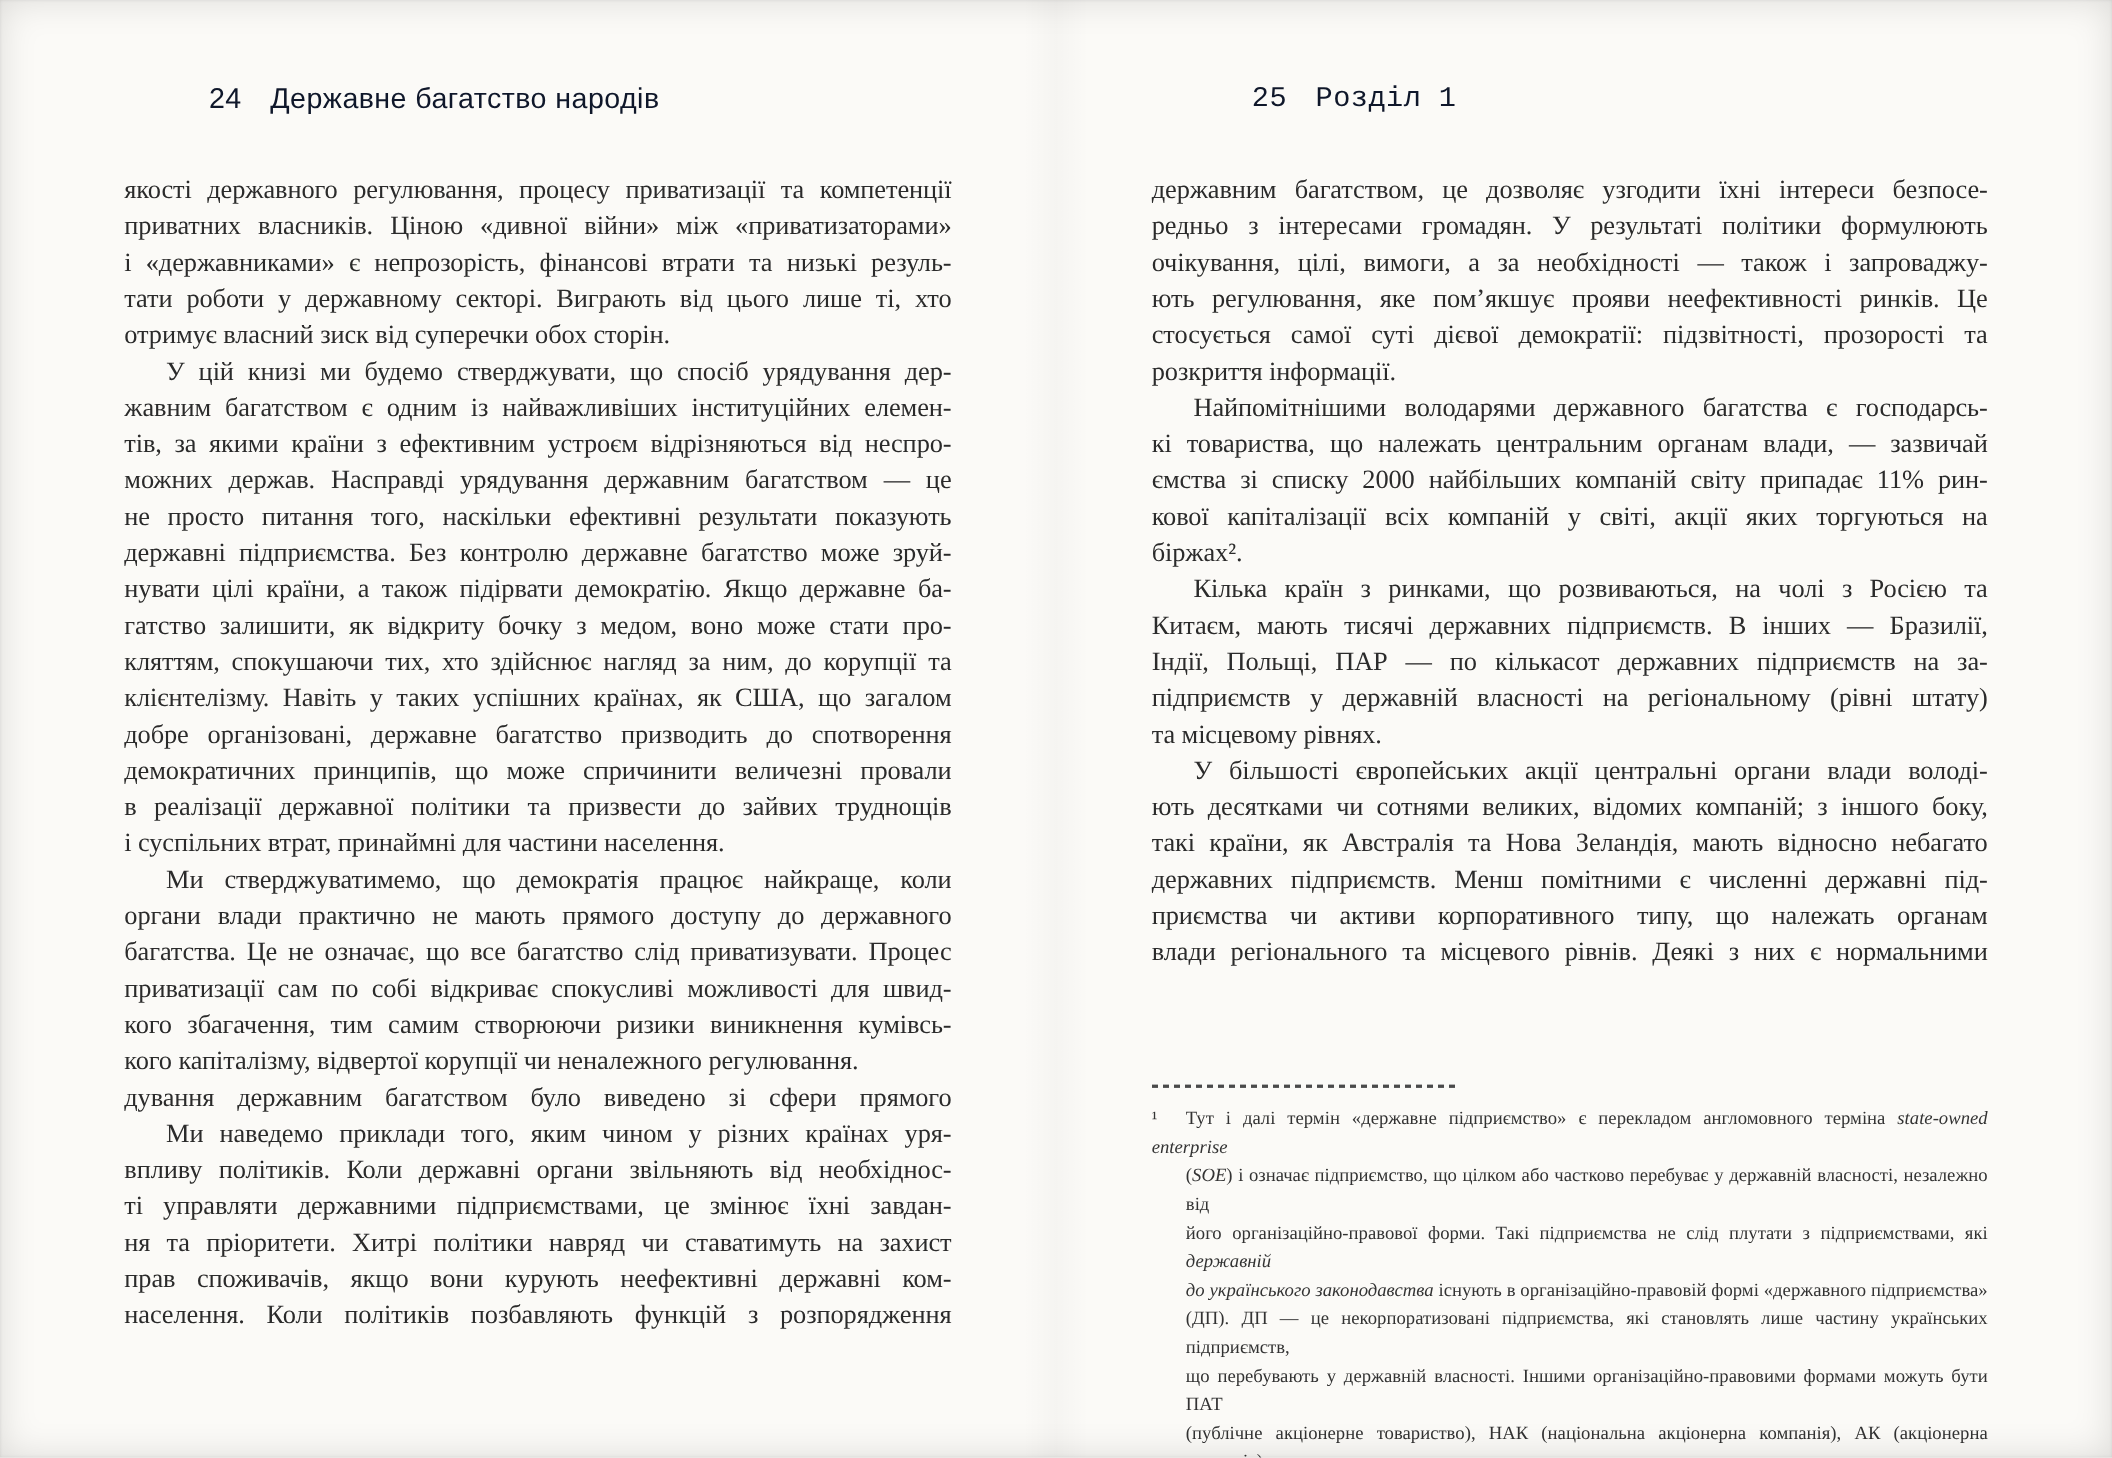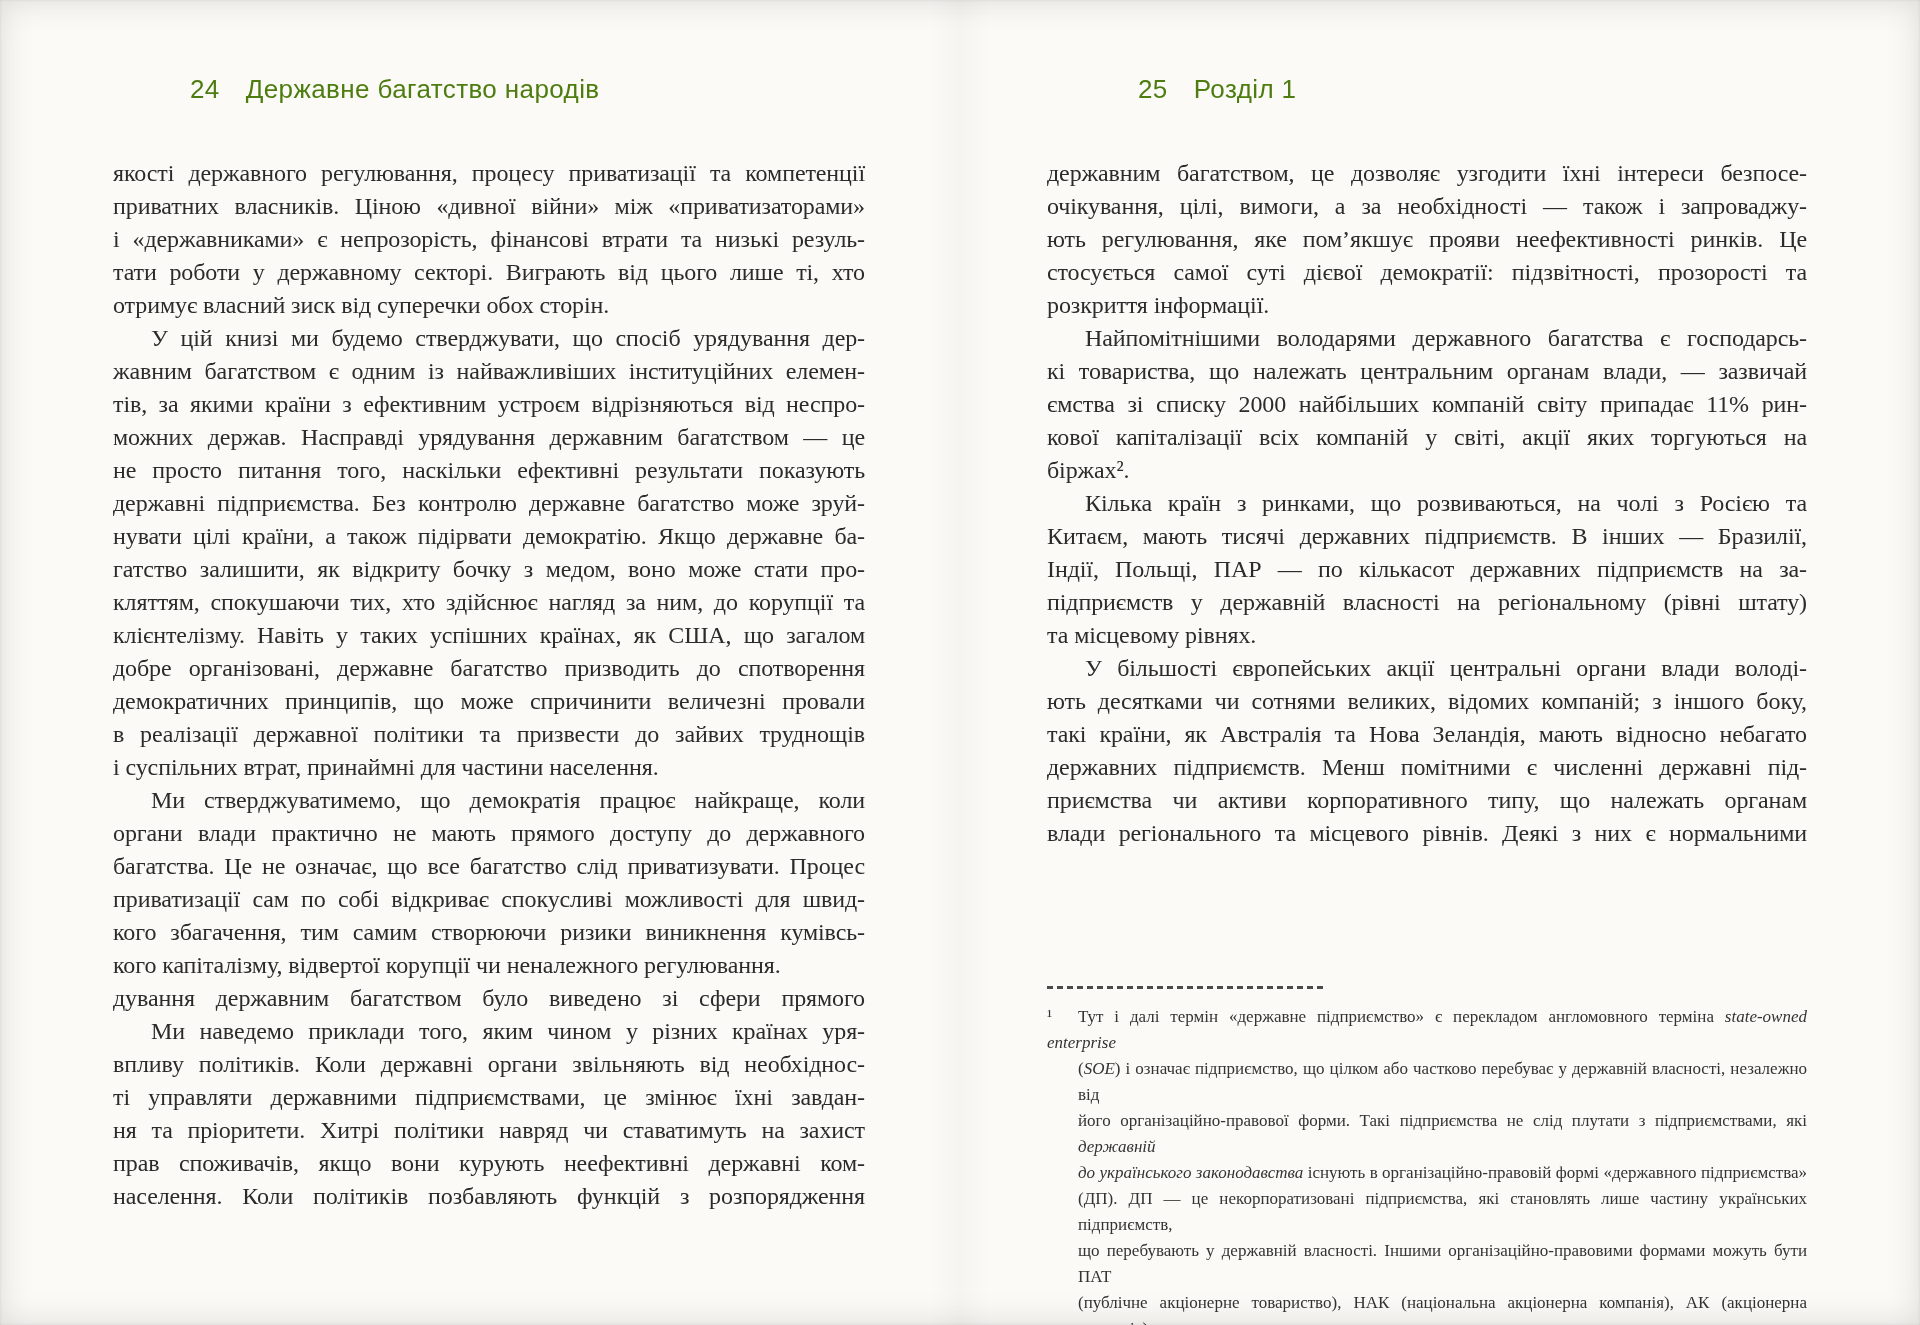--- a/index.html
+++ b/index.html
@@ -17,33 +17,33 @@
     box-shadow:inset 0 0 34px rgba(0,0,0,0.13), inset 0 0 3px rgba(0,0,0,0.10);
   }
   .gutter{
     position:absolute;top:0;bottom:0;left:930px;width:60px;pointer-events:none;
     background:linear-gradient(90deg, rgba(0,0,0,0) 0%, rgba(0,0,0,0.025) 50%, rgba(0,0,0,0) 100%);
   }
   .page{position:absolute;top:0;height:1325px;}
   .page-header{
     position:absolute;top:74px;
     font-family:"Liberation Sans", sans-serif;
-    font-size:26px;line-height:30px;color:#4d7c0f;letter-spacing:0.4px;
+    font-size:26px;line-height:30px;color:#0f172a;letter-spacing:0.4px;
     white-space:nowrap;
   }
   .page-header .running-title{margin-left:26px;}
   .body-text{
     position:absolute;top:157px;
     font-size:24px;line-height:33px;color:#2b2b2b;
     letter-spacing:-0.1px;
   }
   .body-left{left:113px;width:752px;}
   .hdr-left{left:190px;}
   .body-right{left:1047px;width:760px;}
-  .hdr-right{left:1138px;}
+  .hdr-right{left:1138px;font-family:Liberation Mono, monospace;}
   .line{text-align:justify;text-align-last:justify;white-space:normal;}
   .line.end{text-align-last:left;}
   .line.indent{text-indent:38px;}
   .footnote-rule{
     position:absolute;left:1047px;top:986px;width:278px;height:3px;
     background:repeating-linear-gradient(90deg,#4a4a4a 0 6px,transparent 6px 10px);
   }
   .footnotes{
     position:absolute;left:1047px;top:1004px;width:760px;
     font-size:17px;line-height:26px;color:#333333;letter-spacing:0;
@@ -97,20 +97,21 @@
         <div class="line">населення. Коли політиків позбавляють функцій з розпорядження</div>
       </div>
   </div>
 
   <div class="page">
     <div class="page-header hdr-right">
       <span>25</span><span class="running-title">Розділ 1</span>
     </div>
     <div class="body-text body-right">
         <div class="line">державним багатством, це дозволяє узгодити їхні інтереси безпосе-</div>
+        <div class="line">редньо з інтересами громадян. У результаті політики формулюють</div>
         <div class="line">очікування, цілі, вимоги, а за необхідності — також і запроваджу-</div>
         <div class="line">ють регулювання, яке пом’якшує прояви неефективності ринків. Це</div>
         <div class="line">стосується самої суті дієвої демократії: підзвітності, прозорості та</div>
         <div class="line end">розкриття інформації.</div>
         <div class="line indent">Найпомітнішими володарями державного багатства є господарсь-</div>
         <div class="line">кі товариства, що належать центральним органам влади, — зазвичай</div>
         <div class="line">ємства зі списку 2000 найбільших компаній світу припадає 11% рин-</div>
         <div class="line">кової капіталізації всіх компаній у світі, акції яких торгуються на</div>
         <div class="line end">біржах².</div>
         <div class="line indent">Кілька країн з ринками, що розвиваються, на чолі з Росією та</div>

